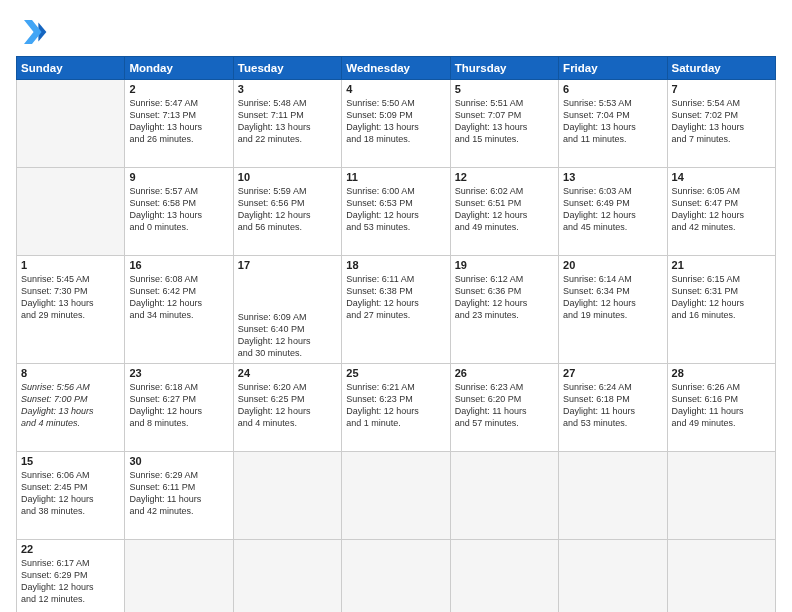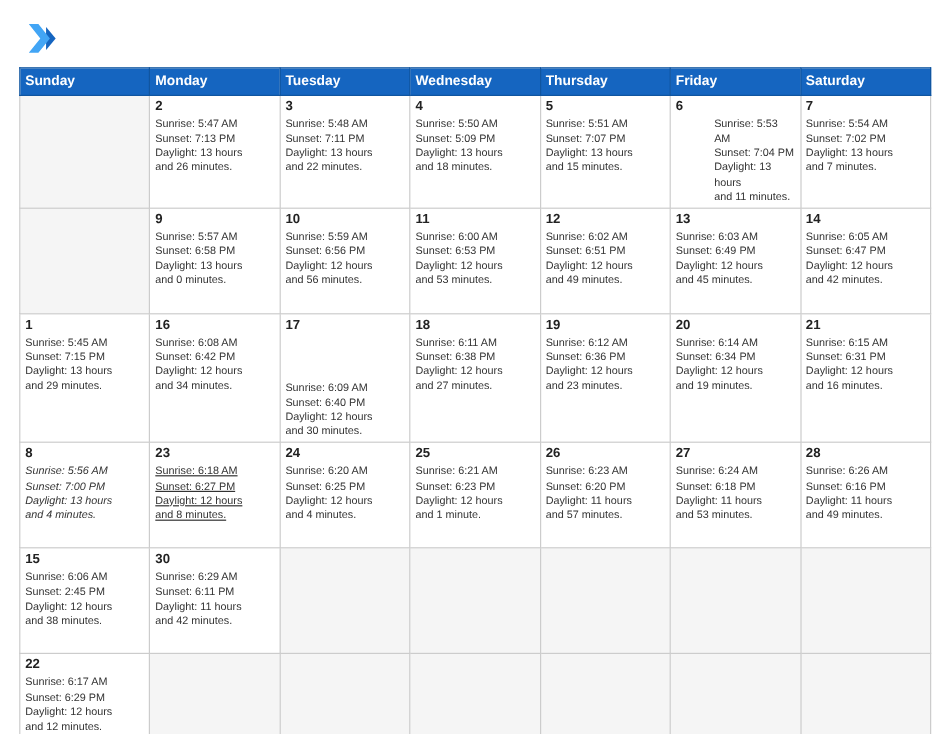--- a/index.html
+++ b/index.html
@@ -151,21 +151,21 @@
           </td>
           <td>
             <div class="day-num">5</div>
             <div class="day-info" style="white-space: pre-line;">Sunrise: 5:51 AM
 Sunset: 7:07 PM
 Daylight: 13 hours
 and 15 minutes.</div>
           </td>
           <td>
             <div class="day-num">6</div>
-            <div class="day-info" style="white-space: pre-line; margin-left: 32px;">Sunrise: 5:53 AM
+            <div class="day-info" style="white-space: pre-line;">Sunrise: 5:53 AM
 Sunset: 7:04 PM
 Daylight: 13 hours
 and 11 minutes.</div>
           </td>
           <td>
             <div class="day-num">7</div>
             <div class="day-info" style="white-space: pre-line;">Sunrise: 5:54 AM
 Sunset: 7:02 PM
 Daylight: 13 hours
 and 7 minutes.</div>
@@ -213,21 +213,21 @@
             <div class="day-info" style="white-space: pre-line;">Sunrise: 6:05 AM
 Sunset: 6:47 PM
 Daylight: 12 hours
 and 42 minutes.</div>
           </td>
         </tr>
         <tr>
           <td>
             <div class="day-num">1</div>
             <div class="day-info" style="white-space: pre-line;">Sunrise: 5:45 AM
-Sunset: 7:15 PM
+Sunset: 7:30 PM
 Daylight: 13 hours
 and 29 minutes.</div>
           </td>
           <td>
             <div class="day-num">16</div>
             <div class="day-info" style="white-space: pre-line;">Sunrise: 6:08 AM
 Sunset: 6:42 PM
 Daylight: 12 hours
 and 34 minutes.</div>
           </td>
@@ -270,21 +270,21 @@
         <tr>
           <td>
             <div class="day-num">8</div>
             <div class="day-info" style="white-space: pre-line; font-style: italic;">Sunrise: 5:56 AM
 Sunset: 7:00 PM
 Daylight: 13 hours
 and 4 minutes.</div>
           </td>
           <td>
             <div class="day-num">23</div>
-            <div class="day-info" style="white-space: pre-line; text-decoration: underline;">Sunrise: 6:18 AM
+            <div class="day-info" style="white-space: pre-line;">Sunrise: 6:18 AM
 Sunset: 6:27 PM
 Daylight: 12 hours
 and 8 minutes.</div>
           </td>
           <td>
             <div class="day-num">24</div>
             <div class="day-info" style="white-space: pre-line;">Sunrise: 6:20 AM
 Sunset: 6:25 PM
 Daylight: 12 hours
 and 4 minutes.</div>

